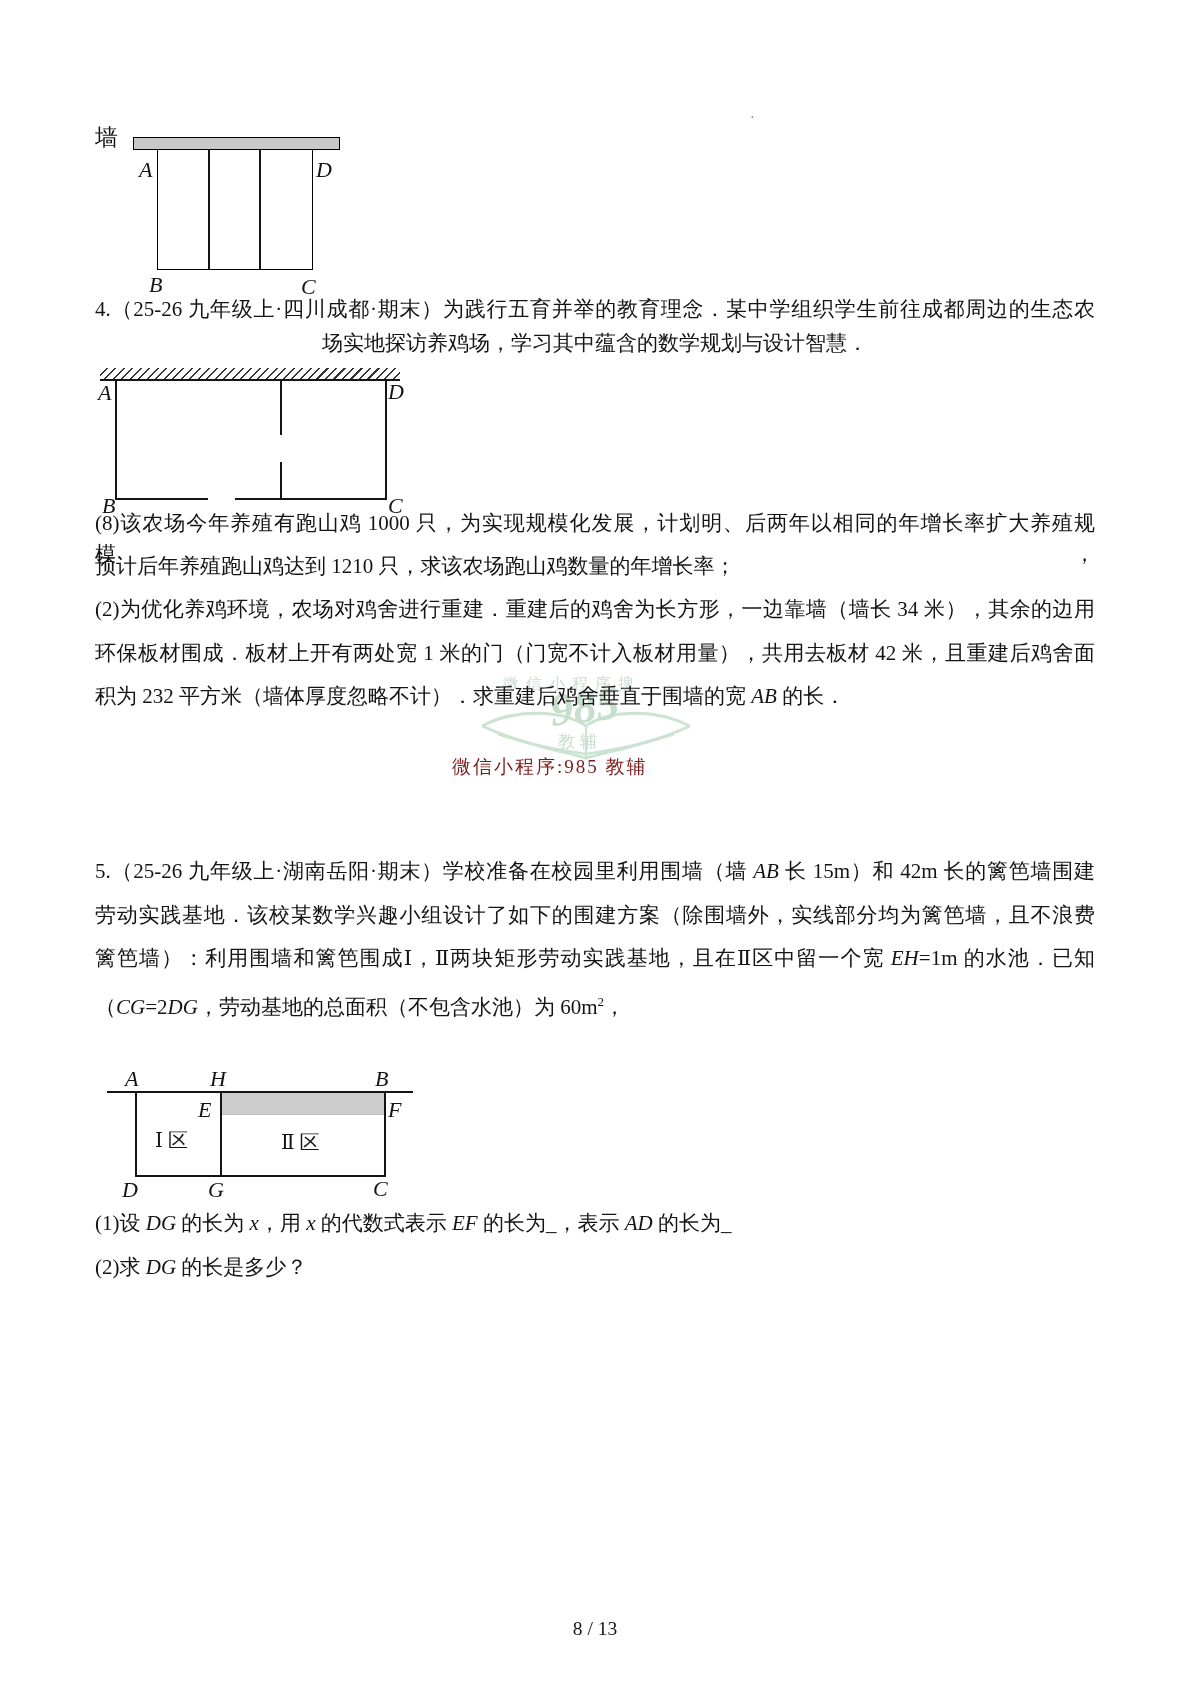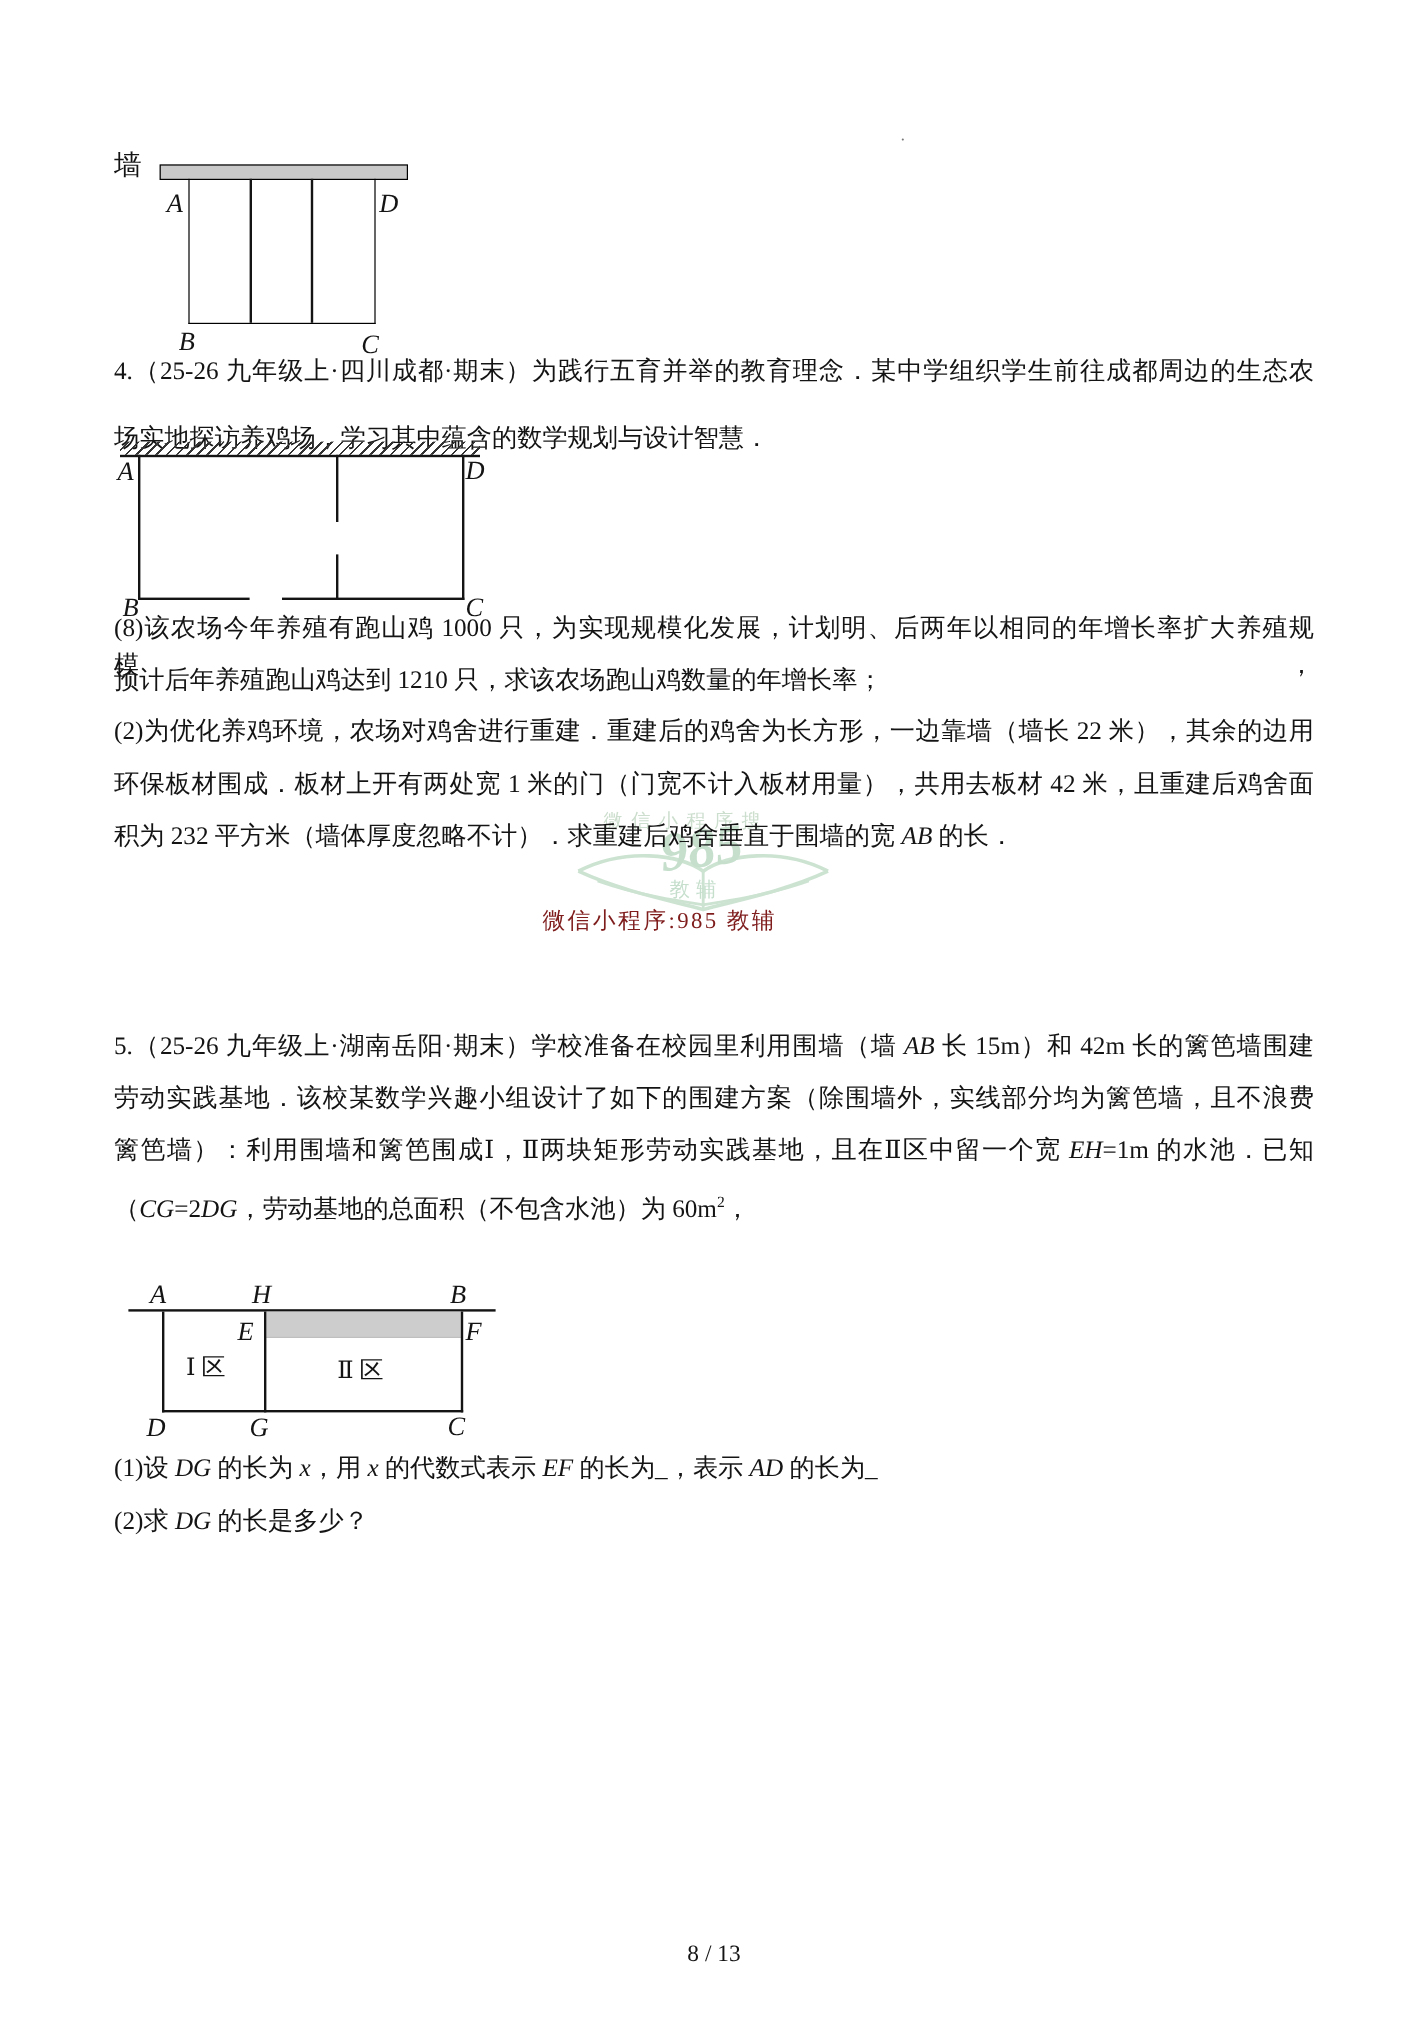--- a/index.html
+++ b/index.html
@@ -34,39 +34,39 @@
     <div class="line-v" style="left:50px;top:0;height:100%;"></div>
     <div class="line-v" style="left:101px;top:0;height:100%;"></div>
   </div>
   <div class="dlabel" style="left:44px;top:38px;">A</div>
   <div class="dlabel" style="left:221px;top:38px;">D</div>
   <div class="dlabel" style="left:54px;top:153px;">B</div>
   <div class="dlabel" style="left:206px;top:155px;">C</div>
 </div>
 
 <div class="tl just" style="top:294px;"><span>4.（25-26 九年级上·四川成都·期末）为践行五育并举的教育理念．某中学组织学生前往成都周边的生态农</span></div>
-<div class="tl" style="top:350px;"><span>场实地探访养鸡场，学习其中蕴含的数学规划与设计智慧．</span></div>
+<div class="tl" style="top:328px;text-align:center;"><span>场实地探访养鸡场，学习其中蕴含的数学规划与设计智慧．</span></div>
 
 <div class="diagram" style="left:95px;top:366px;width:320px;height:152px;">
   <div style="position:absolute;left:5px;top:2px;width:300px;height:11px;border-bottom:2.2px solid #141414;background:repeating-linear-gradient(135deg,transparent 0px,transparent 4.5px,#333 4.5px,#333 6px);"></div>
   <div class="line-v" style="left:20px;top:13px;height:121px;"></div>
   <div class="line-v" style="left:290px;top:13px;height:121px;"></div>
   <div class="line-v" style="left:185px;top:13px;height:56px;"></div>
   <div class="line-v" style="left:185px;top:96px;height:38px;"></div>
   <div class="line-h" style="left:20px;top:132px;width:93px;"></div>
   <div class="line-h" style="left:140px;top:132px;width:152px;"></div>
   <div class="dlabel" style="left:3px;top:15px;">A</div>
   <div class="dlabel" style="left:293px;top:14px;">D</div>
   <div class="dlabel" style="left:7px;top:128px;">B</div>
   <div class="dlabel" style="left:293px;top:128px;">C</div>
 </div>
 
 <div class="tl just" style="top:508px;"><span>(8)该农场今年养殖有跑山鸡 1000 只，为实现规模化发展，计划明、后两年以相同的年增长率扩大养殖规模，</span></div>
 <div class="tl" style="top:551px;"><span>预计后年养殖跑山鸡达到 1210 只，求该农场跑山鸡数量的年增长率；</span></div>
-<div class="tl just" style="top:594px;"><span>(2)为优化养鸡环境，农场对鸡舍进行重建．重建后的鸡舍为长方形，一边靠墙（墙长 22 米），其余的边用</span></div>
+<div class="tl just" style="top:594px;"><span>(2)为优化养鸡环境，农场对鸡舍进行重建．重建后的鸡舍为长方形，一边靠墙（墙长 34 米），其余的边用</span></div>
 <div class="tl just" style="top:638px;"><span>环保板材围成．板材上开有两处宽 1 米的门（门宽不计入板材用量），共用去板材 42 米，且重建后鸡舍面</span></div>
 <div class="tl" style="top:681px;"><span>积为 232 平方米（墙体厚度忽略不计）．求重建后鸡舍垂直于围墙的宽 </span><i>AB</i><span> 的长．</span></div>
 
 <div class="wm" style="left:440px;top:660px;width:330px;height:140px;">
   <div style="left:63px;top:14px;font-size:16px;letter-spacing:7px;color:#ccdecd;text-align:right;">微信小程序搜</div>
   <svg style="left:36px;top:40px;" width="220" height="64" viewBox="0 0 220 64">
     <path d="M6 26 C45 6 90 12 110 26 C130 12 175 6 214 26" fill="none" stroke="#cde3d2" stroke-width="3"></path>
     <path d="M6 26 C45 44 90 52 110 58 C130 52 175 44 214 26" fill="none" stroke="#cde3d2" stroke-width="3"></path>
     <path d="M22 34 C56 46 90 51 110 54 C130 51 164 46 198 34" fill="none" stroke="#cde3d2" stroke-width="2.4"></path>
     <path d="M110 26 L110 58" stroke="#cde3d2" stroke-width="2.4"></path>

